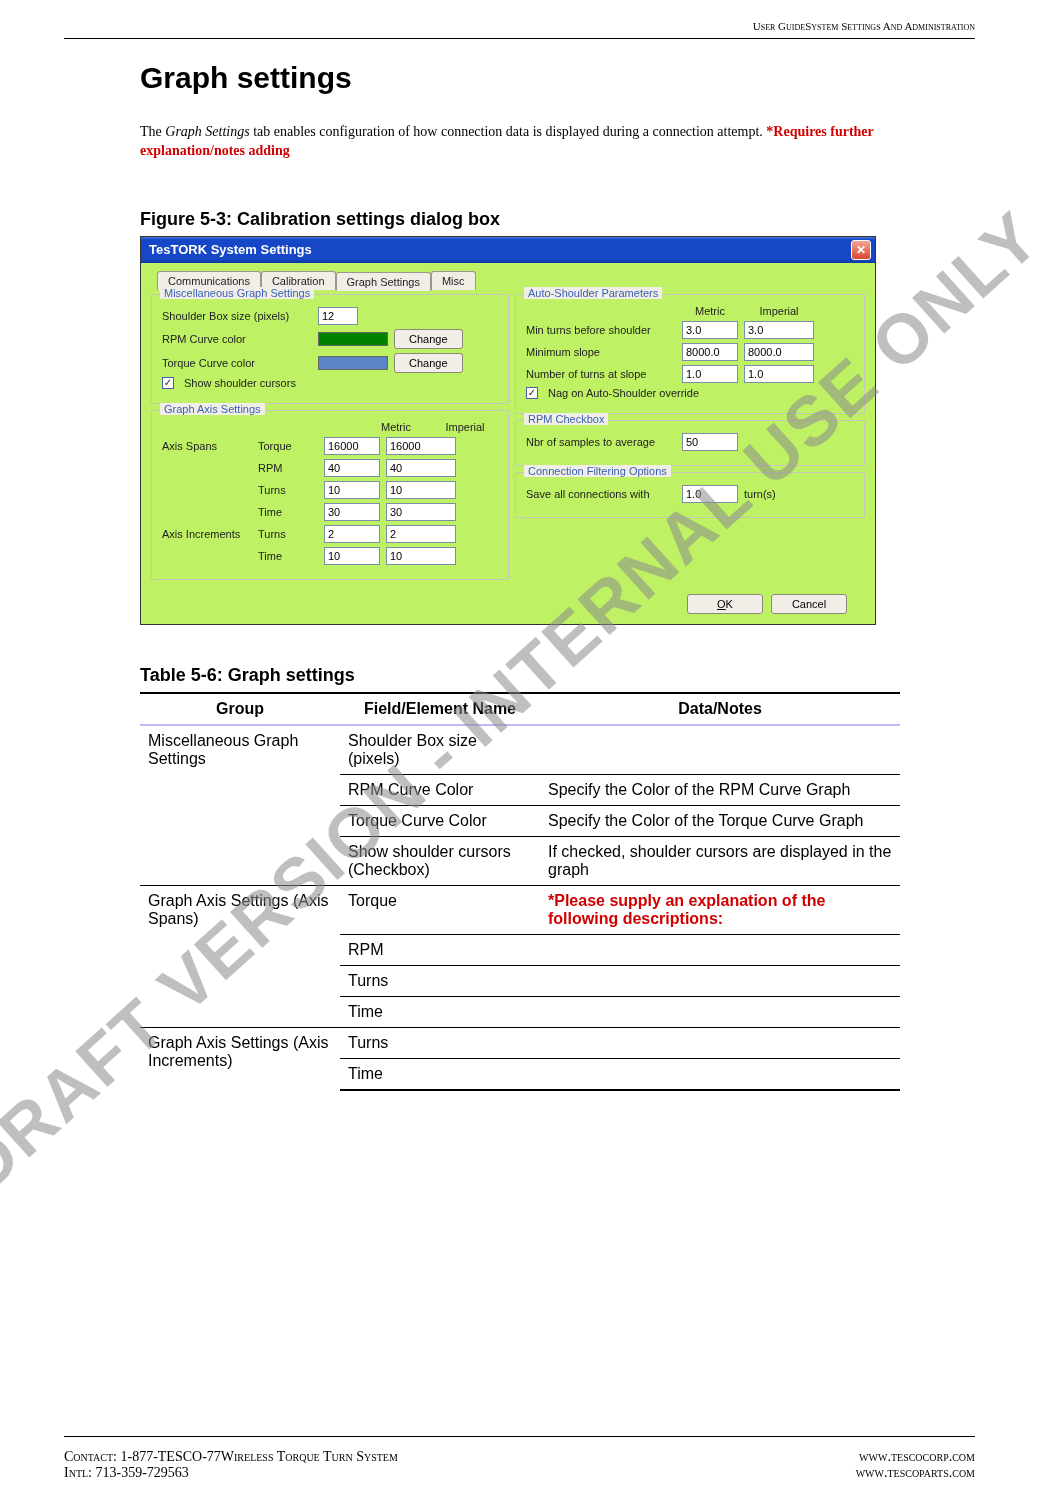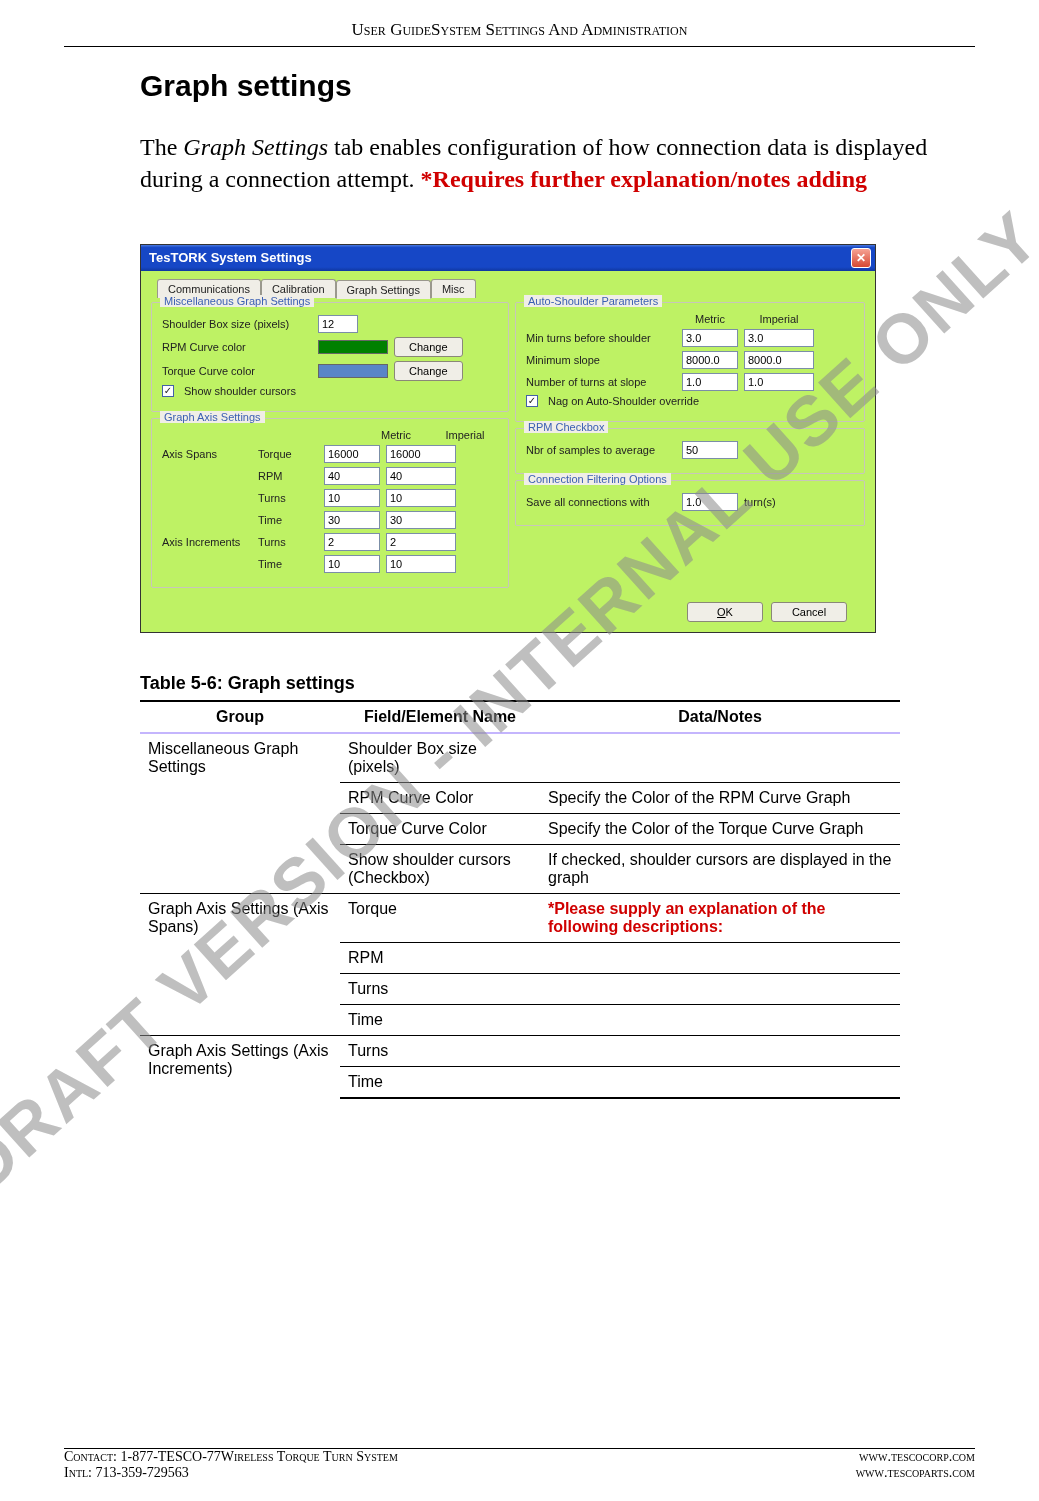--- a/index.html
+++ b/index.html
@@ -7,29 +7,29 @@
     font-family: Georgia, 'Times New Roman', serif;
     background: #fff;
     width: 1039px;
     height: 1501px;
     position: relative;
     color: #000;
   }
   .page-header {
     border-bottom: 1.5px solid #000;
     display: flex;
-    justify-content: center;
+    justify-content: flex-end;
     padding: 4px 0 6px 0;
     margin: 16px 64px 0 64px;
     font-variant: small-caps;
-    font-size: 17px;
+    font-size: 11px;
   }
   .content { padding: 22px 72px 0 140px; }
   h2.section-title { font-family: Arial, sans-serif; font-size: 30px; font-weight: bold; margin-bottom: 28px; }
-  p.intro { font-size: 24px; line-height: 1.35; margin-bottom: 48px; }
+  p.intro { font-size: 14px; line-height: 1.35; margin-bottom: 48px; }
   p.intro em { font-style: italic; }
   .note-red { color: #d00000; font-weight: bold; }
   .figure-caption, .table-caption { font-family: Arial, sans-serif; font-size: 18px; font-weight: bold; margin-bottom: 6px; }
 
   
   .dialog-wrap { border: 1px solid #333; width: 736px; background: #bef264; font-family: Tahoma, Arial, sans-serif; margin-bottom: 40px; }
   .dlg-titlebar {
     height: 26px;
     background: linear-gradient(#4a7ae0,#1647c6 10%,#1647c6 85%,#0f37a0);
     color: #fff;
@@ -65,21 +65,21 @@
   .btn-win.wide{ width:76px; }
 
   
   table.doc-table { width: 760px; border-collapse: collapse; font-family: Arial, sans-serif; font-size:16px; margin-top:4px;}
   table.doc-table th { border-top:2px solid #000; border-bottom:2px solid #c4b5fd; padding:6px 8px; font-weight:bold; text-align:center;}
   table.doc-table td { border-top:1px solid #000; padding:6px 8px; vertical-align:top; }
   table.doc-table tr.last td { border-bottom:2px solid #000; }
   .note-red-cell { color:#d00000; font-weight:bold; }
 
   
-  .page-footer { position:absolute; bottom:20px; left:64px; right:64px; border-top:1.5px solid #000; padding-top:0; font-variant:small-caps; font-size:14px; }
+  .page-footer { position:absolute; bottom:20px; left:64px; right:64px; border-top:1.5px solid #000; padding-top:12px; font-variant:small-caps; font-size:14px; }
   .page-footer .row { display:flex; justify-content:space-between; }
   .page-footer .center { text-align:left; flex:1; }
 
   
   .watermark { position:absolute; left:0; top:0; width:1039px; height:1501px; pointer-events:none; font-family:Verdana, Arial, sans-serif; font-weight:bold; font-size:70px; color:#8c8c8c; opacity:0.55; display:flex; align-items:center; justify-content:center; }
   .watermark span { transform: rotate(-42deg) translate(18px,-50px); letter-spacing:2px; white-space:nowrap; }
 </style>
 </head>
 <body>
 
@@ -88,20 +88,21 @@
   <span>System Settings And Administration</span>
 </div>
 
 <div class="content">
   <h2 class="section-title">Graph settings</h2>
 
   <p class="intro">
     <span>The </span><em>Graph Settings</em><span> tab enables configuration of how connection data is displayed during a connection attempt. </span><span class="note-red">*Requires further explanation/notes adding</span>
   </p>
 
+  <div class="figure-caption">Figure 5-3: Calibration settings dialog box</div>
 
   <div class="dialog-wrap">
     <div class="dlg-titlebar">
       <span>TesTORK System Settings</span>
       <span class="dlg-close">✕</span>
     </div>
     <div class="dlg-body">
       <div class="tab-row">
         <div class="tab">Communications</div>
         <div class="tab">Calibration</div>

